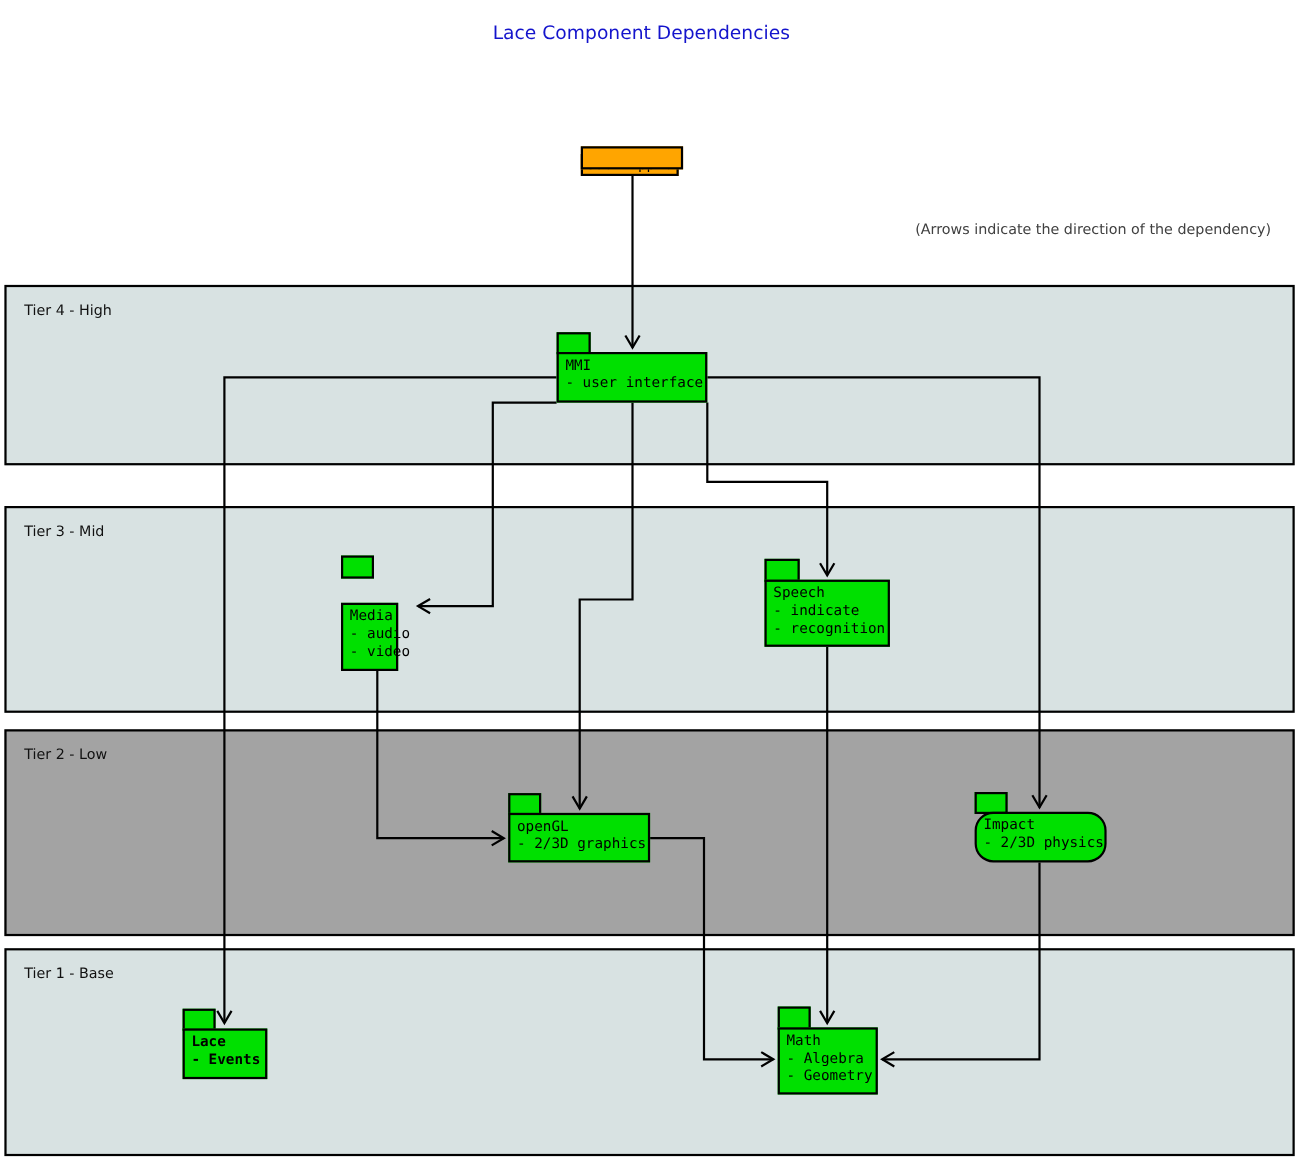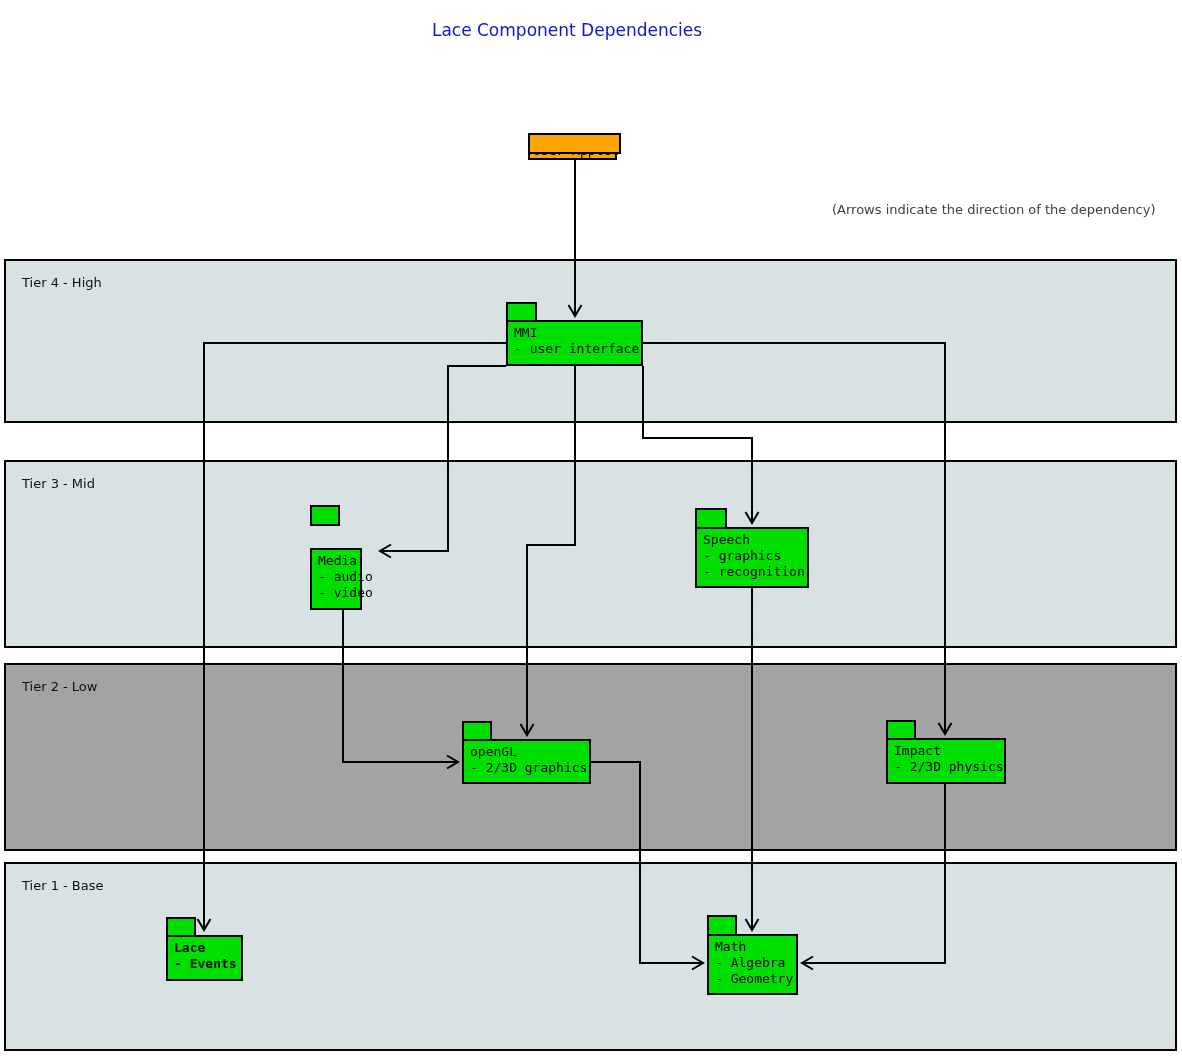--- a/index.html
+++ b/index.html
@@ -9,21 +9,21 @@
   }
   #tiers,#components,#overlay{position:absolute;left:0;top:0;width:100%;height:100%;}
   #edges{position:absolute;left:0;top:0;pointer-events:none;}
   .tier-band{
     position:absolute;border:2px solid #000;box-sizing:border-box;
   }
   .tier-label{
     position:absolute;left:16px;top:14px;font-size:13px;color:#111;white-space:pre;
   }
   .diagram-title{
-    position:absolute;left:0;top:20px;width:1134px;text-align:center;
+    position:absolute;left:16px;top:20px;width:1134px;text-align:center;
     font-size:17px;font-weight:500;
   }
   .annotation{
     position:absolute;font-size:13px;color:#404040;white-space:pre;
   }
   .component{position:absolute;}
   .folder-tab{
     position:absolute;border:2px solid #000;box-sizing:border-box;
   }
   .folder-body{
@@ -88,29 +88,29 @@
       <div class="component">
         <div class="folder-tab" style="left: 506px; top: 302px; width: 31px; height: 20px; background: rgb(0, 224, 0);"></div>
         <div class="folder-body" style="left: 506px; top: 320px; width: 137px; height: 46px; background: rgb(0, 224, 0);"><div>MMI</div><div>- user interface</div></div>
       </div>
       <div class="component">
         <div class="folder-tab" style="left: 310px; top: 505px; width: 30px; height: 21px; background: rgb(0, 224, 0);"></div>
         <div class="folder-body" style="left: 310px; top: 548px; width: 52px; height: 62px; background: rgb(0, 224, 0);"><div>Media</div><div>- audio</div><div>- video</div></div>
       </div>
       <div class="component">
         <div class="folder-tab" style="left: 695px; top: 508px; width: 32px; height: 21px; background: rgb(0, 224, 0);"></div>
-        <div class="folder-body" style="left: 695px; top: 527px; width: 114px; height: 61px; background: rgb(0, 224, 0);"><div>Speech</div><div>- graphics</div><div>- recognition</div></div>
+        <div class="folder-body" style="left: 695px; top: 527px; width: 114px; height: 61px; background: rgb(0, 224, 0);"><div>Speech</div><div>- indicate</div><div>- recognition</div></div>
       </div>
       <div class="component">
         <div class="folder-tab" style="left: 462px; top: 721px; width: 30px; height: 20px; background: rgb(0, 224, 0);"></div>
         <div class="folder-body" style="left: 462px; top: 739px; width: 129px; height: 45px; background: rgb(0, 224, 0);"><div>openGL</div><div>- 2/3D graphics</div></div>
       </div>
       <div class="component">
         <div class="folder-tab" style="left: 886px; top: 720px; width: 30px; height: 20px; background: rgb(0, 224, 0);"></div>
-        <div class="folder-body" style="left: 886px; top: 738px; width: 120px; height: 46px; background: rgb(0, 224, 0);"><div>Impact</div><div>- 2/3D physics</div></div>
+        <div class="folder-body" style="left: 886px; top: 738px; width: 120px; height: 46px; background: rgb(0, 224, 0); border-radius: 17px;"><div>Impact</div><div>- 2/3D physics</div></div>
       </div>
       <div class="component">
         <div class="folder-tab" style="left: 166px; top: 917px; width: 30px; height: 20px; background: rgb(0, 224, 0);"></div>
         <div class="folder-body" style="left: 166px; top: 935px; width: 77px; height: 46px; background: rgb(0, 224, 0); font-weight: bold;"><div>Lace</div><div>- Events</div></div>
       </div>
       <div class="component">
         <div class="folder-tab" style="left: 707px; top: 915px; width: 30px; height: 21px; background: rgb(0, 224, 0);"></div>
         <div class="folder-body" style="left: 707px; top: 934px; width: 91px; height: 61px; background: rgb(0, 224, 0);"><div>Math</div><div>- Algebra</div><div>- Geometry</div></div>
       </div>
     </div>

